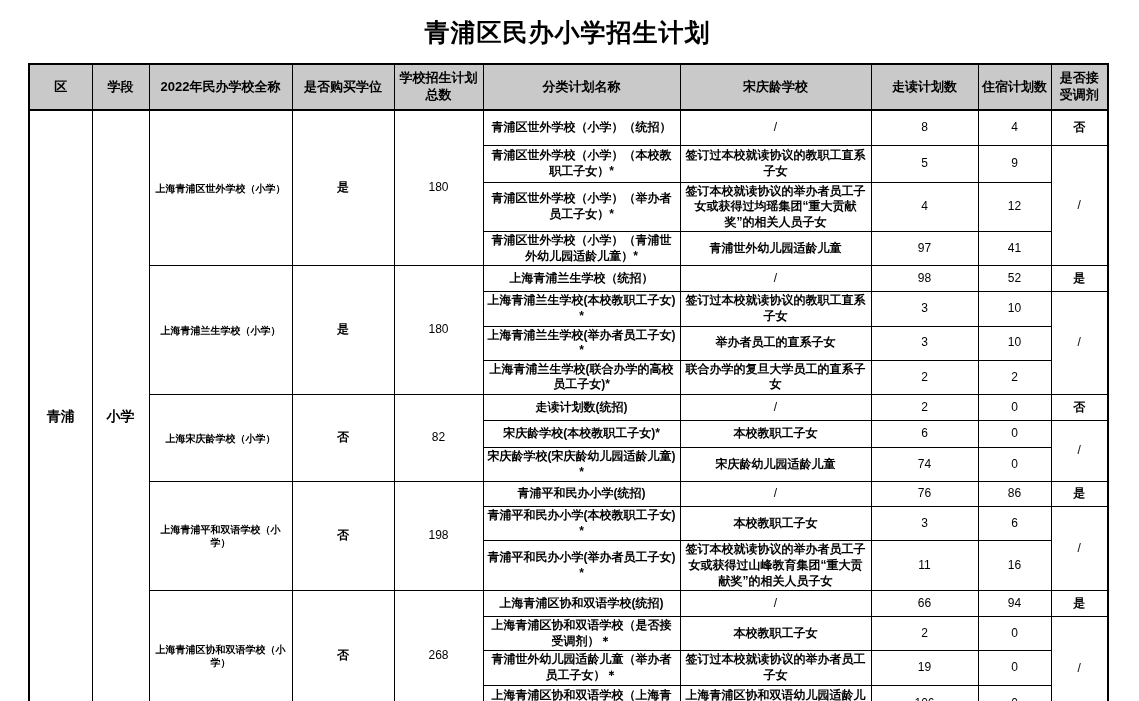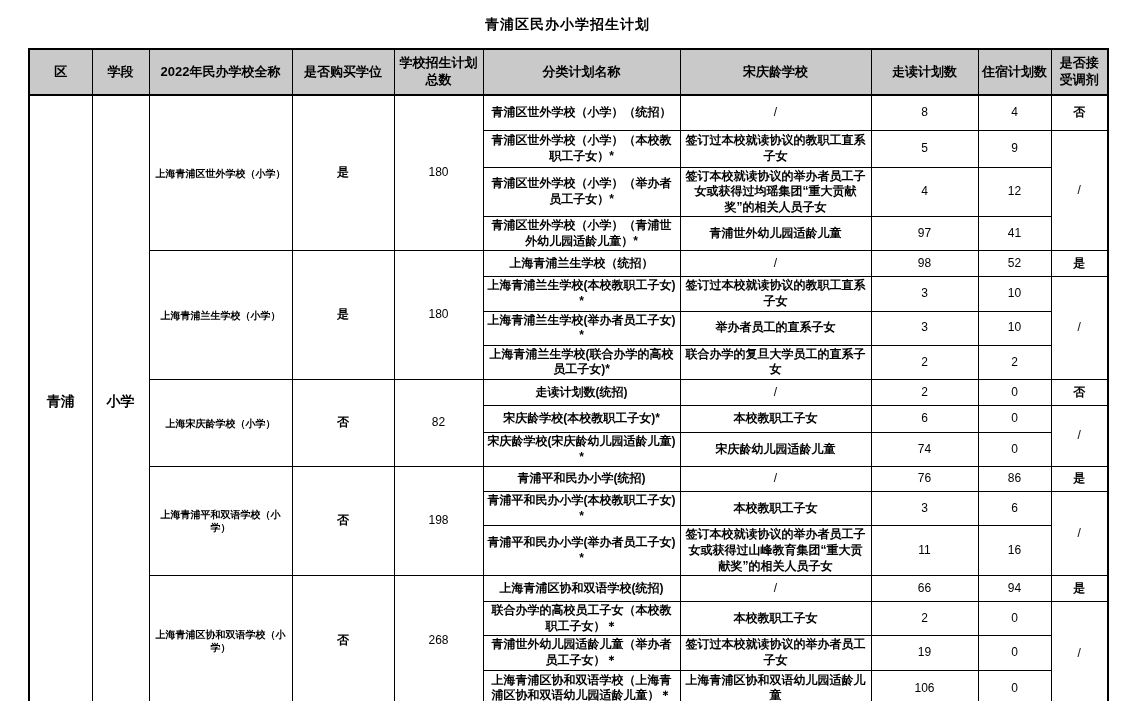--- a/index.html
+++ b/index.html
@@ -1,19 +1,19 @@
 <!DOCTYPE html>
 <html><head>
 <meta charset="utf-8">
 <style>
   html,body { margin:0; padding:0; background:#ffffff; }
   body { width:1139px; height:701px; font-family:"Liberation Sans", sans-serif; color:#000; }
   .page-title {
     margin:16px 0 14px 28px; width:1079px;
-    text-align:center; font-size:14px; font-weight:bold;
+    text-align:center; font-size:25px; font-weight:bold;
     letter-spacing:1px;
   }
   table.enroll {
     border-collapse:collapse; table-layout:fixed;
     margin-left:28px; width:1079px;
     border:2px solid #000;
   }
   th, td {
     border:1px solid #000;
     text-align:center; vertical-align:middle;
@@ -178,21 +178,21 @@
       <td class="school" rowspan="4">上海青浦区协和双语学校（小学）</td>
       <td rowspan="4">否</td>
       <td class="num" rowspan="4">268</td>
       <td>上海青浦区协和双语学校(统招)</td>
       <td class="slash">/</td>
       <td class="num">66</td>
       <td class="num">94</td>
       <td>是</td>
     </tr>
     <tr style="height:27px">
-      <td>联合办学的高校员工子女（本校教职工子女）＊</td>
+      <td>上海青浦区协和双语学校（是否接受调剂）＊</td>
       <td>本校教职工子女</td>
       <td class="num">2</td>
       <td class="num">0</td>
       <td class="slash" rowspan="3">/</td>
     </tr>
     <tr style="height:27px">
       <td>青浦世外幼儿园适龄儿童（举办者员工子女）＊</td>
       <td>签订过本校就读协议的举办者员工子女</td>
       <td class="num">19</td>
       <td class="num">0</td>

